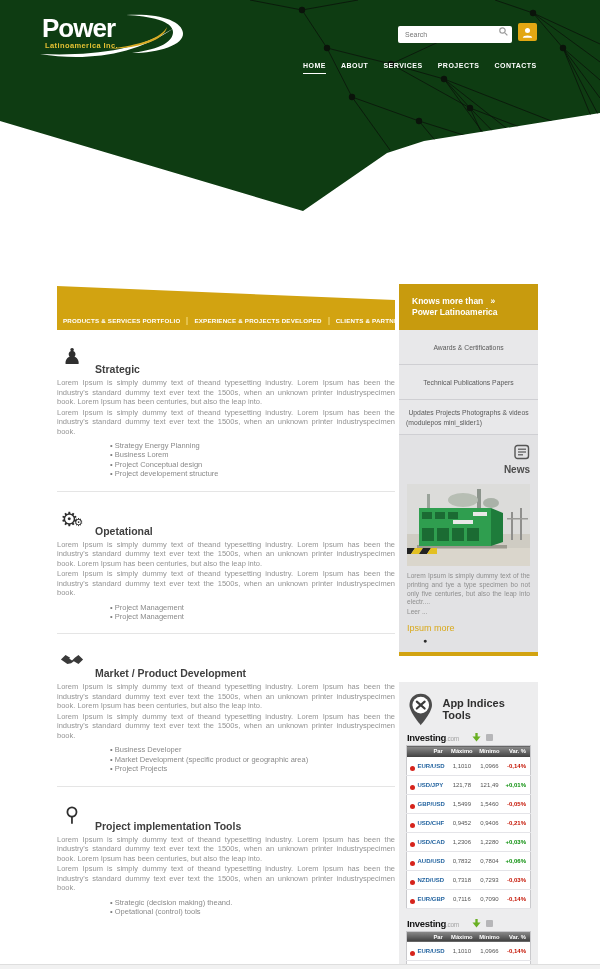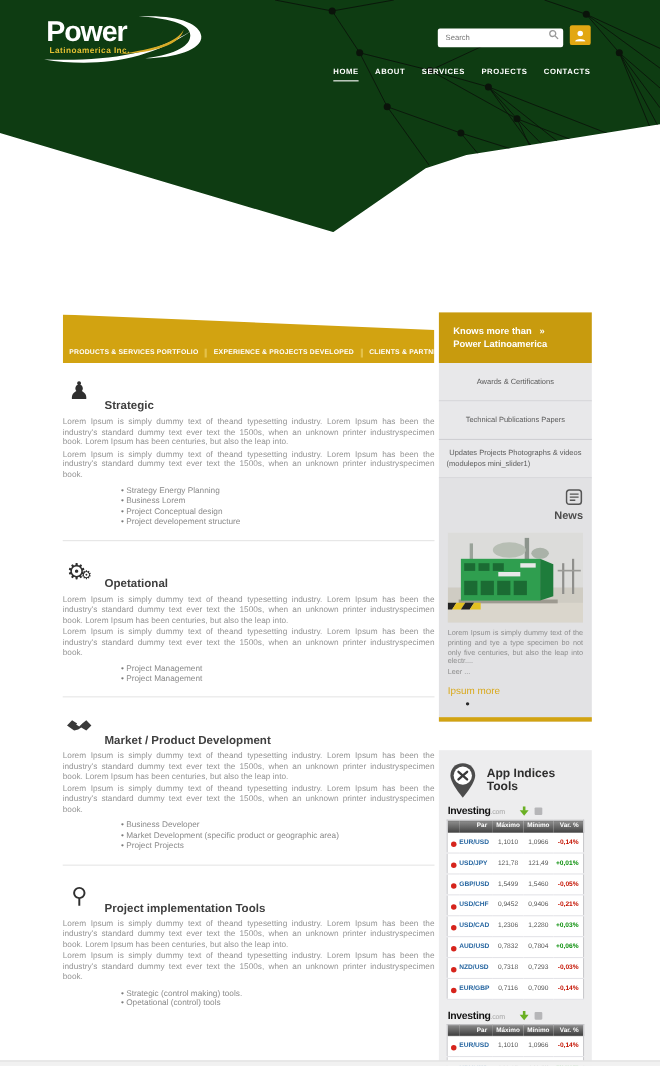--- a/index.html
+++ b/index.html
@@ -213,21 +213,21 @@
     </section>
 
     <section class="section">
       <div class="sec-head">
         <span class="sec-icon" style="font-size:20px;">⚲</span>
         <h2 class="sec-title">Project implementation Tools</h2>
       </div>
       <p class="para">Lorem Ipsum is simply dummy text of theand typesetting industry. Lorem Ipsum has been the industry's standard dummy text ever text the 1500s, when an unknown printer industryspecimen book. Lorem Ipsum has been centuries, but also the leap into.</p>
       <p class="para">Lorem Ipsum is simply dummy text of theand typesetting industry. Lorem Ipsum has been the industry's standard dummy text ever text the 1500s, when an unknown printer industryspecimen book.</p>
       <ul class="bullets">
-          <li>Strategic (control making) tools.</li>
+          <li>Strategic (decision making) theand.</li>
           <li>Opetational (control) tools</li>
         </ul>
     </section>
   </main>
 
   <aside class="sidebar">
 
     <div class="promo">
       <span><span>Knows more than</span>&nbsp;&nbsp;&nbsp;<span>»</span></span>
       <span>Power Latinoamerica</span>

